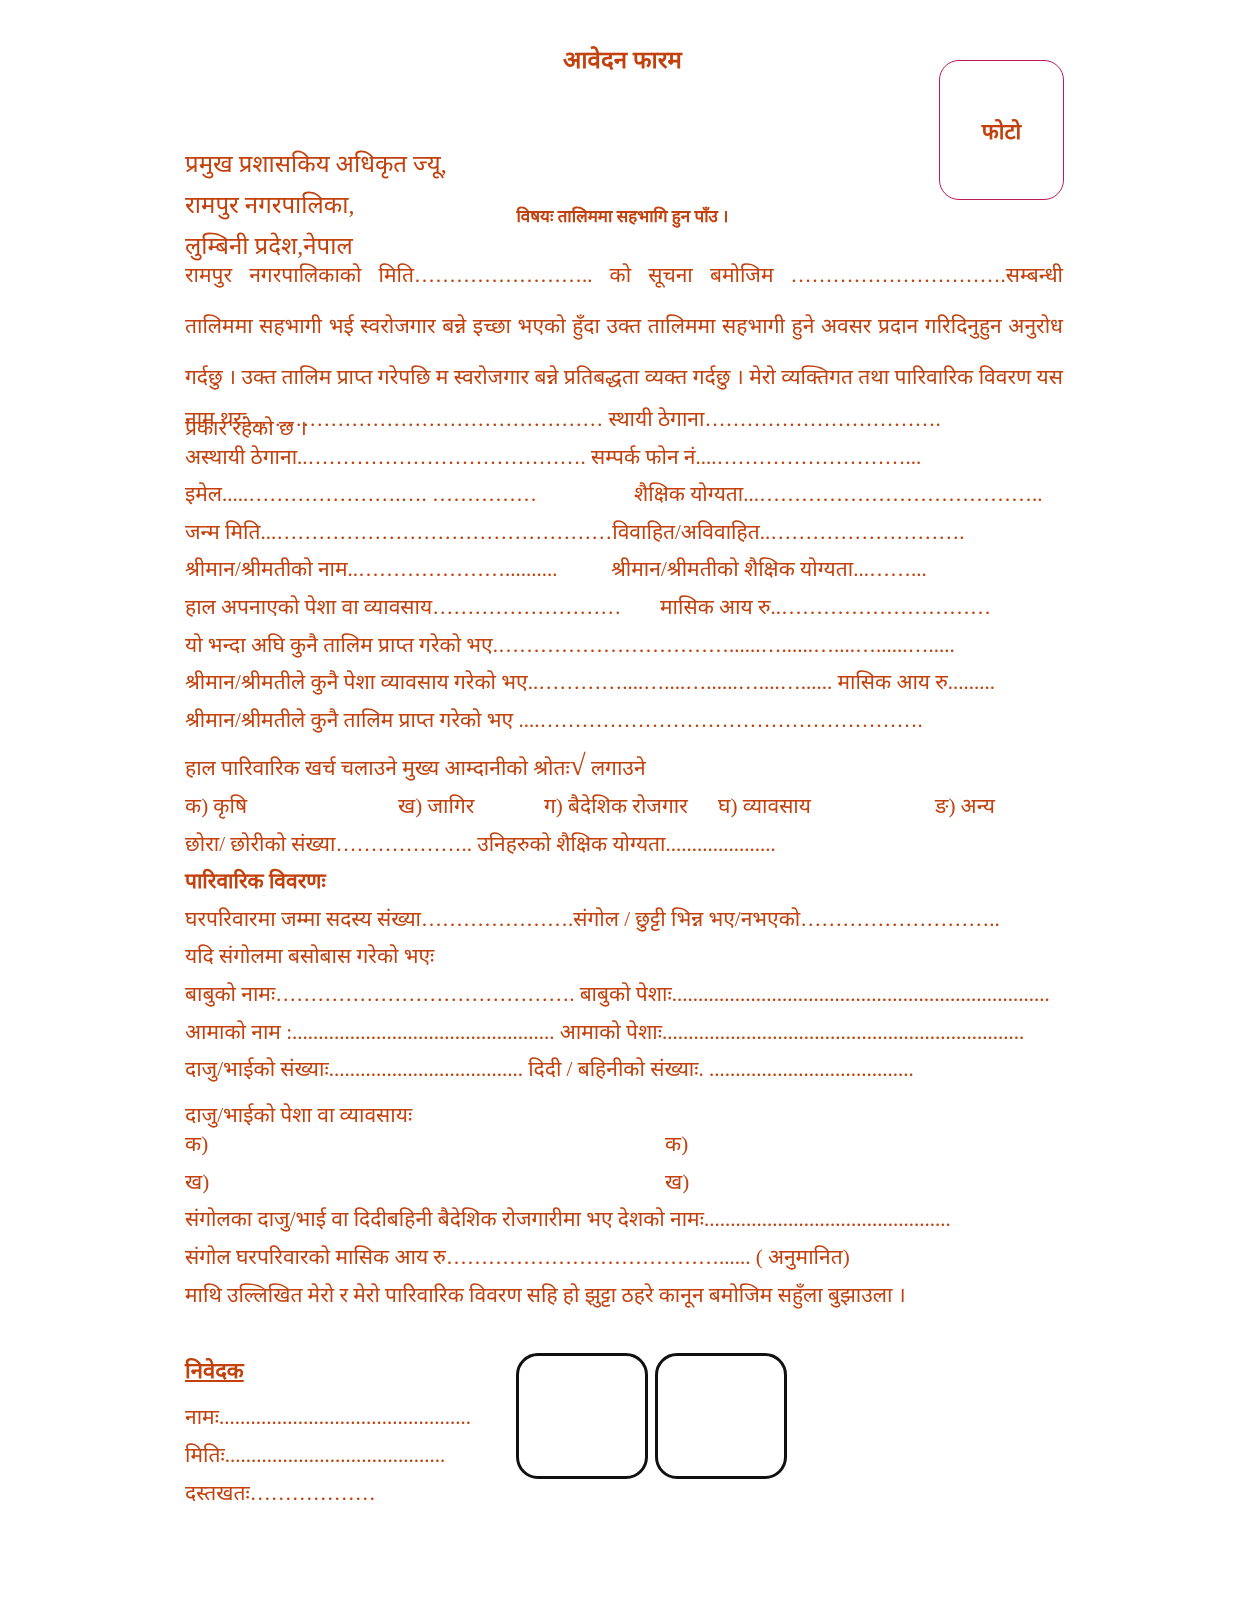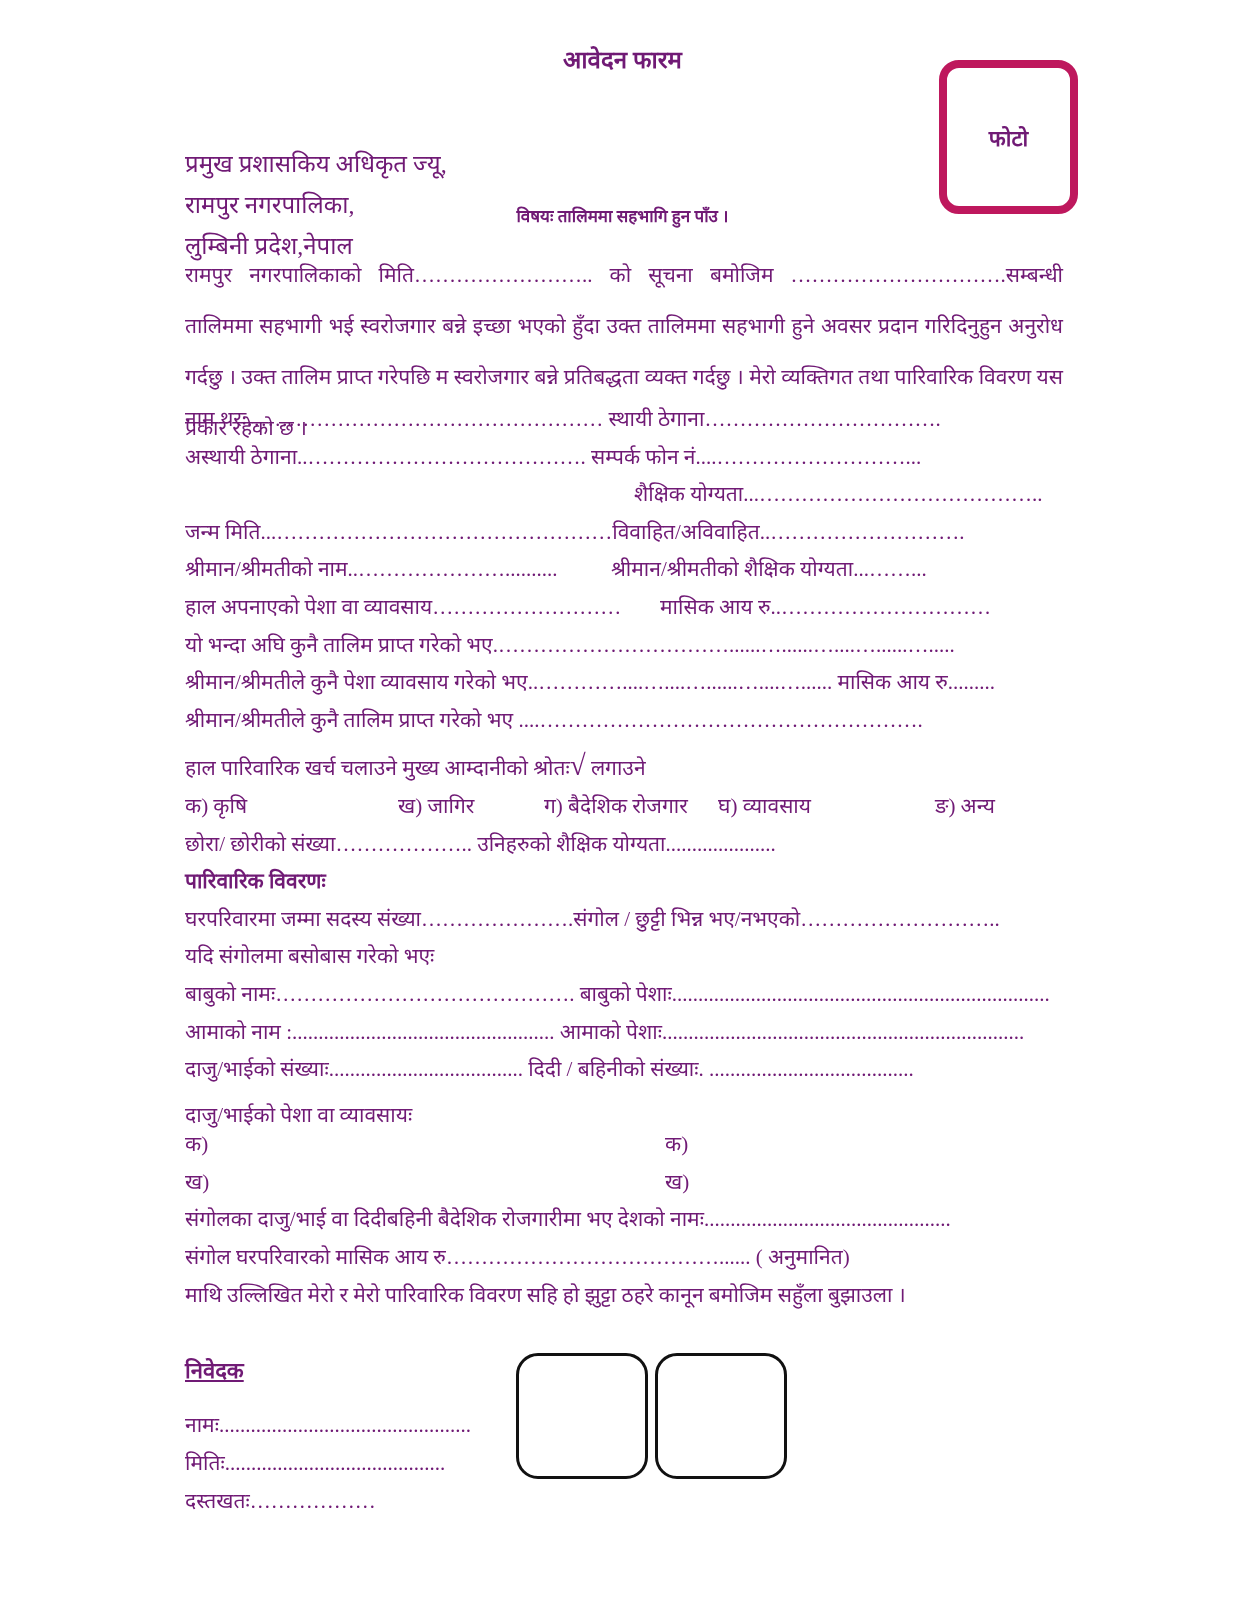--- a/index.html
+++ b/index.html
@@ -1,35 +1,35 @@
 <!DOCTYPE html>
 <html><head>
 <meta charset="utf-8">
 <style>
   html,body { margin:0; padding:0; background:#e8e8e8; }
   .page {
     position:relative;
     width:1236px; height:1600px;
     margin:0 auto;
     background:#ffffff;
-    color:#701a75;
+    color:#c2410c;
     font-family:"Liberation Serif","DejaVu Serif",serif;
     overflow:hidden;
   }
   .doc-title {
     position:absolute; top:42px; left:185px; width:875px;
     text-align:center; font-size:24px; font-weight:bold;
   }
   .address-block {
     position:absolute; top:96px; left:185px; width:600px;
     font-size:24px; line-height:41px;margin-top:48px;
   }
   .photo-box {
     position:absolute; top:60px; left:939px; width:123px; height:138px;
-    border:8px solid #be185d; border-radius:20px;
+    border:1px solid #be185d; border-radius:20px;
     display:flex; align-items:center; justify-content:center;
     font-size:22px; font-weight:bold; background:#fff;
   }
   .subject-line {
     position:absolute; top:204px; left:185px; width:875px;
     text-align:center; font-size:17px; font-weight:bold;
   }
   .intro-para {
     position:absolute; top:250px; left:185px; width:878px;
     font-size:21px; line-height:51px; text-align:justify;
@@ -44,21 +44,21 @@
     white-space:nowrap;
   }
   .fline.bold { font-weight:bold; }
   .big-glyph { font-size:29px; line-height:37.6px; }
   .footer-block {
     position:absolute; top:1352px; left:185px; width:420px;
     font-size:21px; line-height:38px;
   }
   .applicant-heading {
     font-weight:bold; text-decoration:underline; font-size:22px;
-    margin-bottom:16px;
+    margin-bottom:8px;
   }
   .sig-box {
     position:absolute; width:126px; height:120px;
     border:3px solid #111; border-radius:22px; background:#fff;
   }
   .sig-box.b1 { left:516px; top:1353px; }
   .sig-box.b2 { left:655px; top:1353px; }
 </style>
 </head>
 <body>
@@ -77,21 +77,21 @@
     <div>लुम्बिनी प्रदेश,नेपाल</div>
   </div>
 
   <div class="subject-line">विषयः तालिममा सहभागि हुन पाँउ ।</div>
 
   <div class="intro-para">रामपुर  नगरपालिकाको मिति…………………….. को सूचना बमोजिम ………………………….सम्बन्धी तालिममा सहभागी भई स्वरोजगार बन्ने इच्छा भएको हुँदा उक्त तालिममा सहभागी हुने अवसर प्रदान गरिदिनुहुन अनुरोध गर्दछु । उक्त तालिम प्राप्त गरेपछि म स्वरोजगार बन्ने प्रतिबद्धता व्यक्त गर्दछु । मेरो व्यक्तिगत तथा पारिवारिक विवरण यस प्रकार रहेको छ ।</div>
 
   <div class="form-lines">
       <div class="fline"><span>नाम थरः…………………………………………… स्थायी ठेगाना…………………………….</span></div>
       <div class="fline"><span>अस्थायी ठेगाना..………………………………….  सम्पर्क फोन नं....………………………...</span></div>
-      <div class="fline"><span style="position: absolute; left: 449px;">शैक्षिक योग्यता...…………………………………..</span></div>
+      <div class="fline"><span>इमेल.....………………….…. ……………</span><span style="position: absolute; left: 449px;">शैक्षिक योग्यता...…………………………………..</span></div>
       <div class="fline"><span>जन्म मिति...…………………………………………विवाहित/अविवाहित..……………………….</span></div>
       <div class="fline"><span>श्रीमान/श्रीमतीको नाम..…………………..........</span><span style="position: absolute; left: 426px;">श्रीमान/श्रीमतीको शैक्षिक योग्यता...……...</span></div>
       <div class="fline"><span>हाल अपनाएको पेशा वा व्यावसाय………………………</span><span style="position: absolute; left: 475px;">मासिक आय रु..…………………………</span></div>
       <div class="fline"><span>यो भन्दा अघि कुनै तालिम प्राप्त गरेको भए.……………………………......…......…....…......….....</span></div>
       <div class="fline"><span>श्रीमान/श्रीमतीले कुनै पेशा व्यावसाय गरेको भए..…………....…....…......…....…...... मासिक आय रु.........</span></div>
       <div class="fline"><span>श्रीमान/श्रीमतीले कुनै तालिम प्राप्त गरेको भए ....……………………………………………….</span></div>
       <div class="fline" style="margin-top: 8px;"><span>हाल पारिवारिक खर्च चलाउने मुख्य आम्दानीको श्रोतः</span><span class="big-glyph">√</span><span>  लगाउने</span></div>
       <div class="fline">
         <span style="position: absolute; left: 0px;">क) कृषि</span>
         <span style="position: absolute; left: 213px;">ख) जागिर</span>

